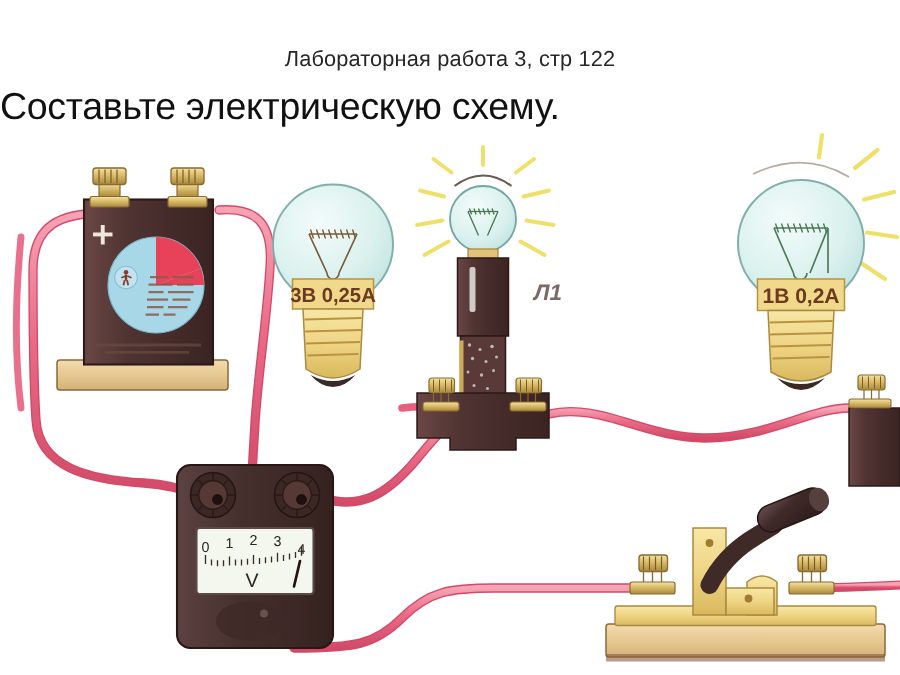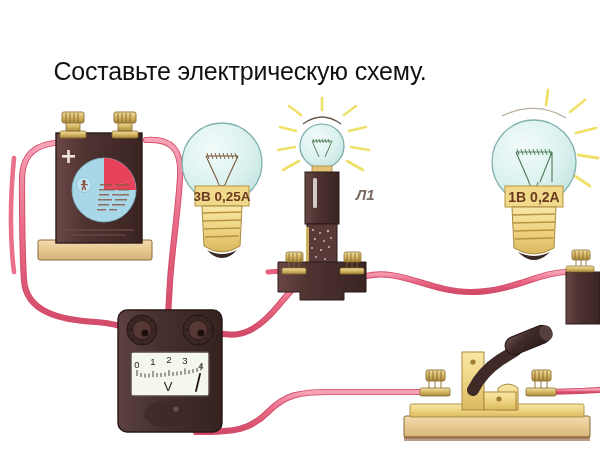--- a/index.html
+++ b/index.html
@@ -26,21 +26,21 @@
     width: 600px;
     text-align: center;
     font-size: 14.5px;
     color: #262626;
     letter-spacing: 0.1px;
   }
   .maintitle {
     position: absolute;
     left: 0; top: 57px;
     width: 480px;
-    text-align: center;
+    text-align: left;
     font-size: 25px;
     color: #111111;
     letter-spacing: -0.2px;
   }
   svg#art {
     position: absolute;
     left: 0; top: 0;
     width: 600px;
     height: 450px;
     display: block;
@@ -48,20 +48,21 @@
   .lbl {
     font-family: "Liberation Sans", sans-serif;
     font-weight: bold;
   }
 </style>
 </head>
 <body>
 
 <div id="stage">
 
+  <div class="subtitle">Лабораторная работа 3, стр 122</div>
   <div class="maintitle">Составьте электрическую схему.</div>
 
   <svg id="art" viewBox="0 0 600 450">
     <defs>
       <linearGradient id="woodG" x1="0" y1="0" x2="0" y2="1">
         <stop offset="0" stop-color="#f3dcb0"></stop>
         <stop offset="0.5" stop-color="#e6c891"></stop>
         <stop offset="1" stop-color="#d3b277"></stop>
       </linearGradient>
       <linearGradient id="brassG" x1="0" y1="0" x2="0" y2="1">

